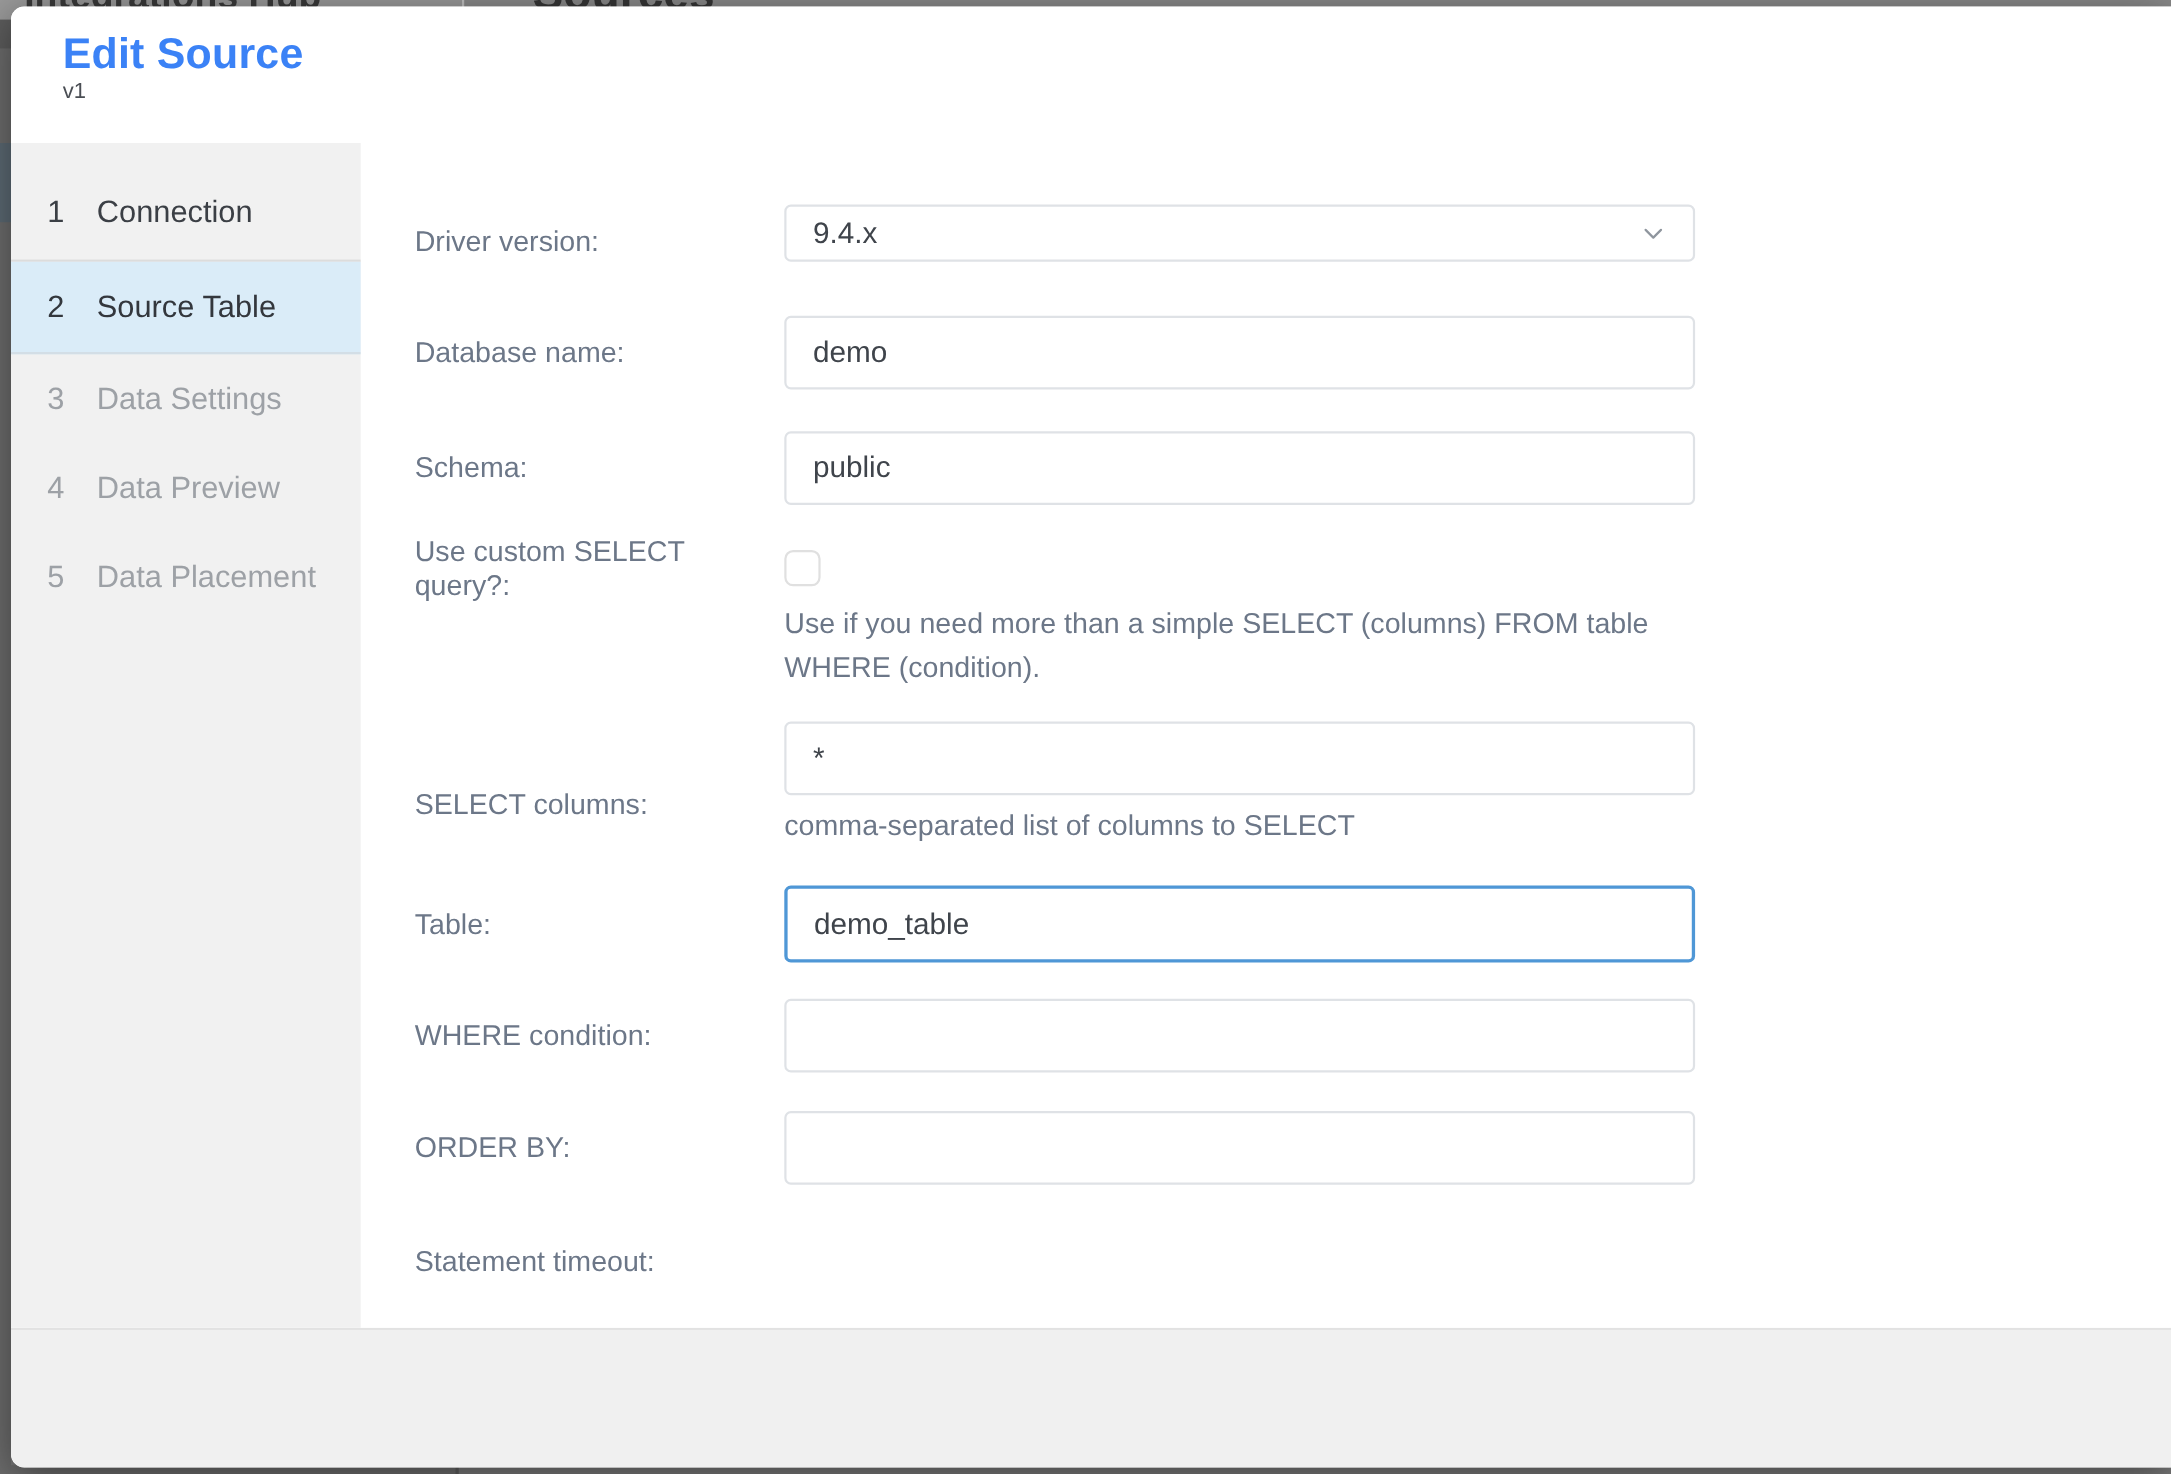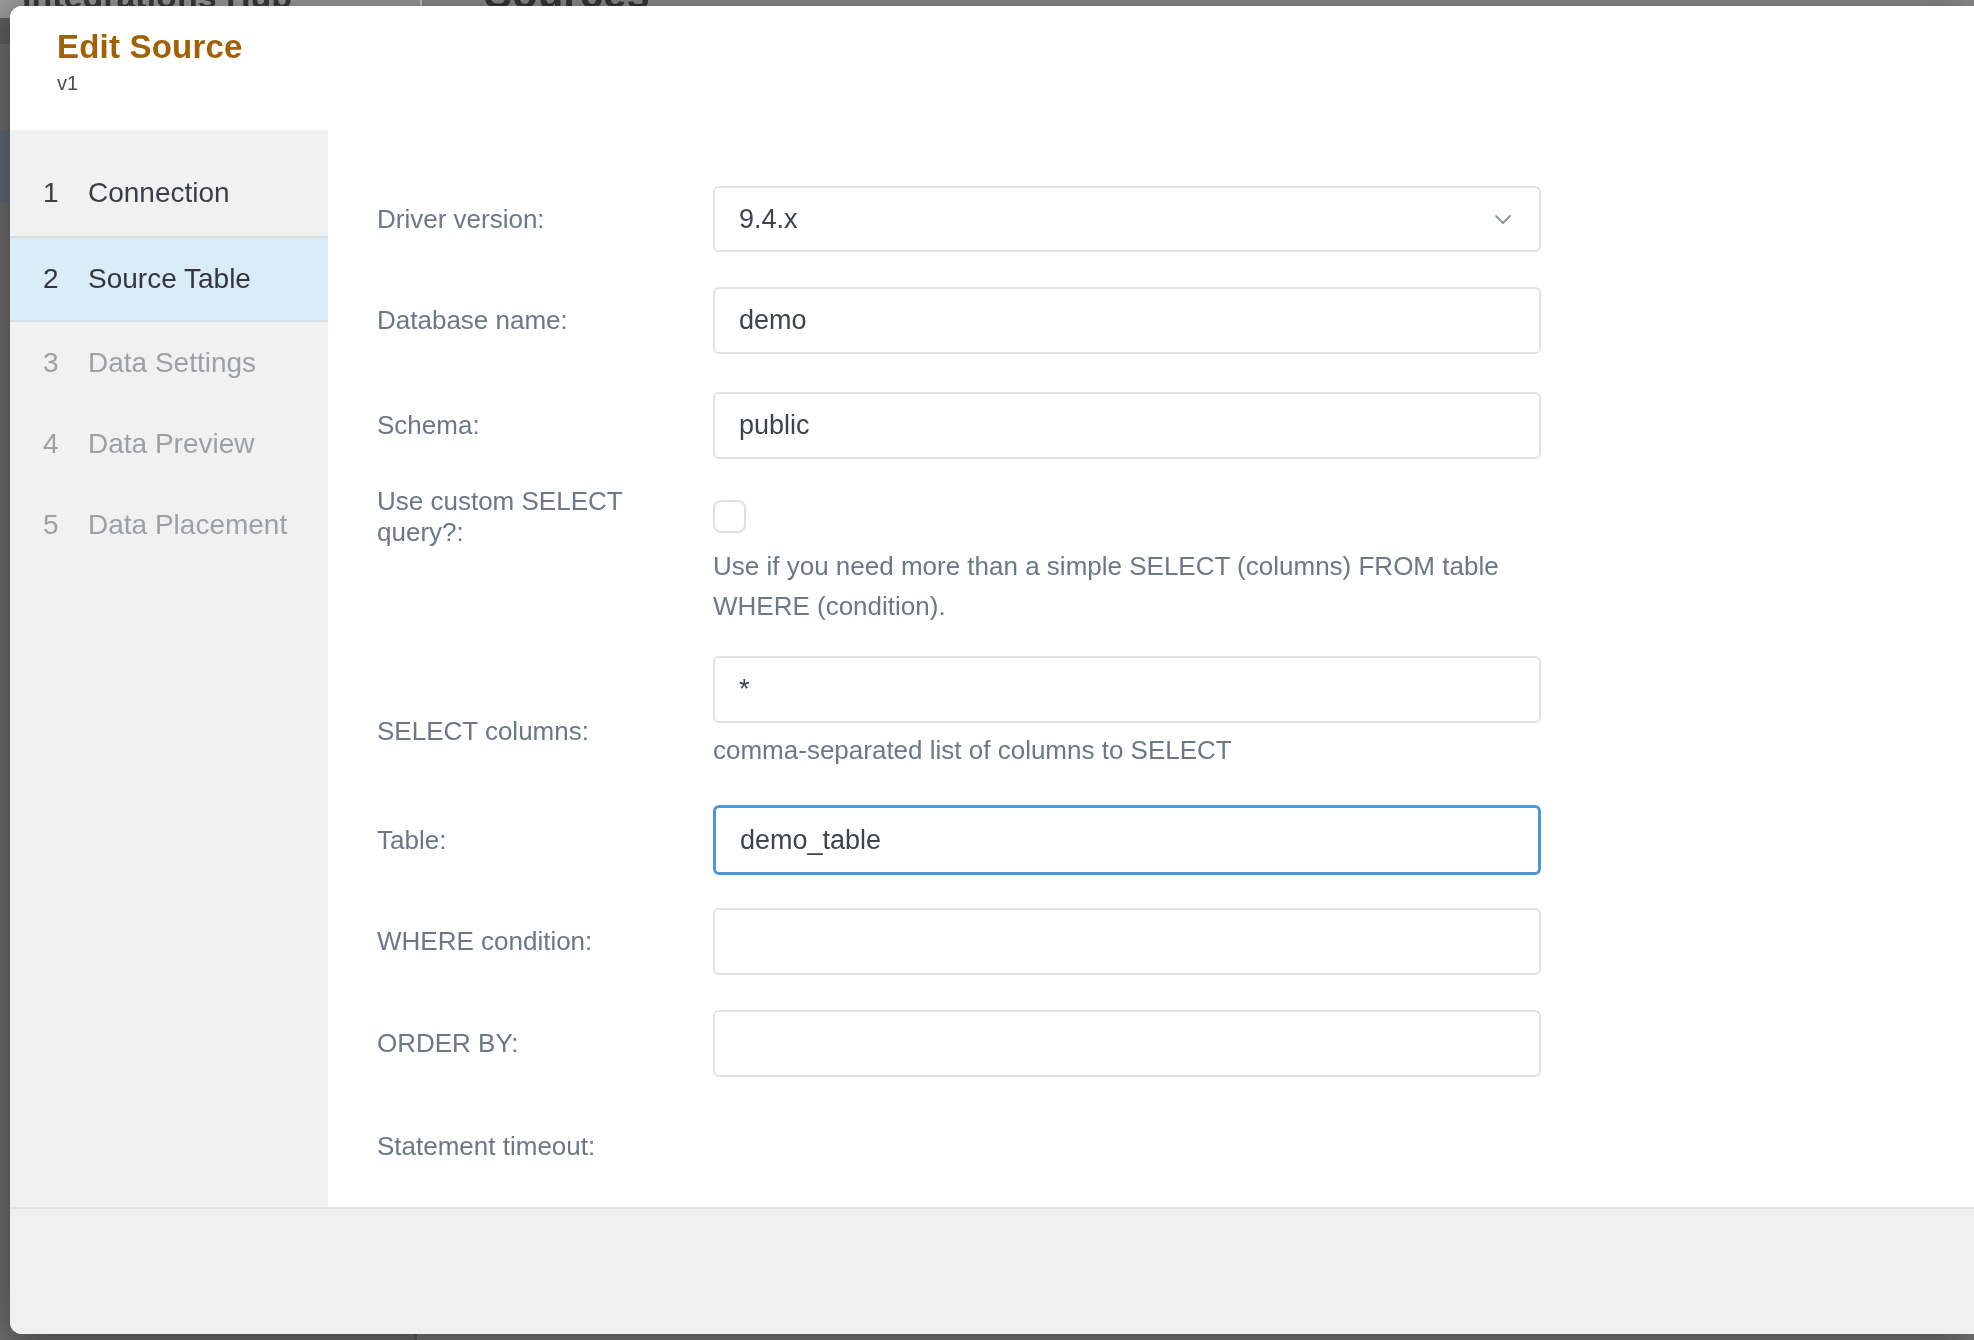--- a/index.html
+++ b/index.html
@@ -46,21 +46,21 @@
   .modal {
     position:absolute; left:10px; top:6px; right:0; bottom:6px;
     background:#ffffff; z-index:2;
     border-radius:12px 0 0 12px;
     box-shadow:0 8px 40px rgba(0,0,0,0.45);
     overflow:hidden;
   }
   .modal-header { position:absolute; top:0; left:0; right:0; height:124px; background:#fff; }
   .modal-title {
     position:absolute; left:47px; top:22px;
-    font-size:33px; font-weight:bold; color:#a16207; letter-spacing:0.2px;
+    font-size:39px; font-weight:bold; color:#3b82f6; letter-spacing:0.2px;
   }
   .modal-subtitle {
     position:absolute; left:47px; top:66px;
     font-size:20px; color:#4a4e54;
   }
 
   .modal-body { position:absolute; top:124px; left:0; right:0; bottom:127px; }
 
   
   .steps {
@@ -94,21 +94,21 @@
   .control-stack { display:flex; flex-direction:column; }
 
   .text-input, .select-box {
     width:828px; height:67px;
     border:2px solid #dfe2e6; border-radius:6px; background:#fff;
     font-family:"Liberation Sans", sans-serif;
     font-size:27px; color:#3f444b;
     padding:0 24px; outline:none;
   }
   .select-box {
-    height:66px; display:flex; align-items:center; justify-content:space-between;
+    height:52px; display:flex; align-items:center; justify-content:space-between;
     cursor:pointer;
     text-align:right;
   }
   .text-input.focused {
     border:3px solid #4f97d6; height:70px;
   }
   .chevron-icon { width:24px; height:24px; flex:0 0 24px; color:#8f969e; }
   .chevron-icon svg { width:24px; height:24px; display:block; }
 
   .checkbox {

